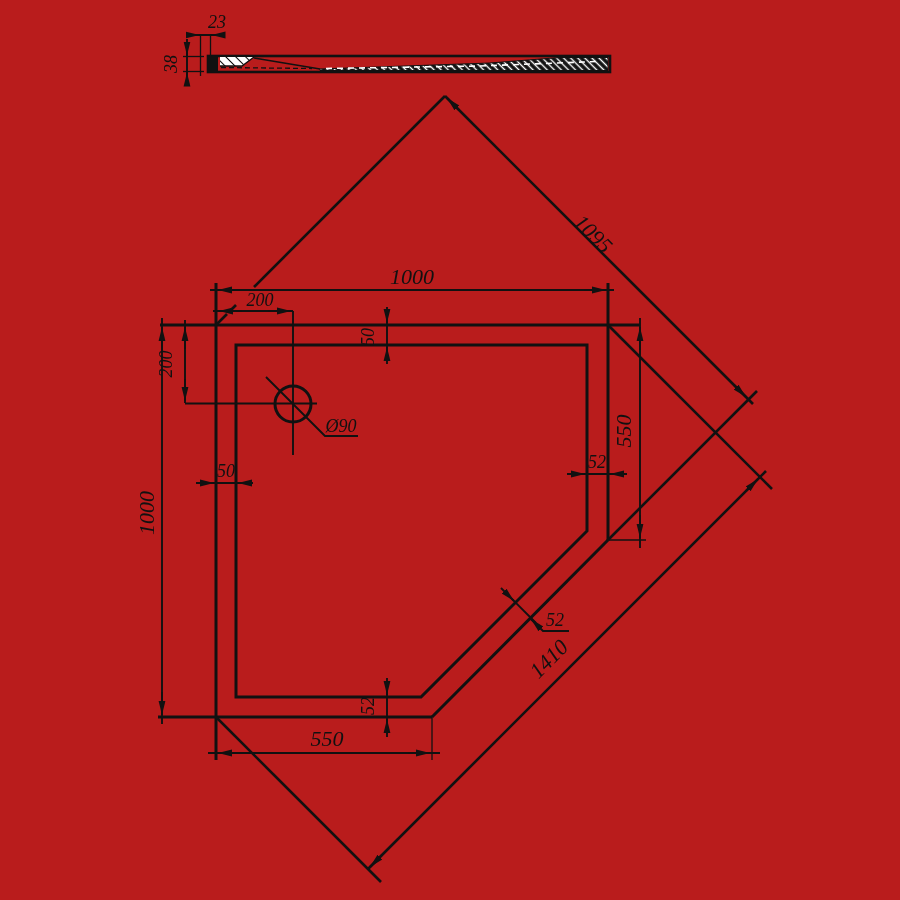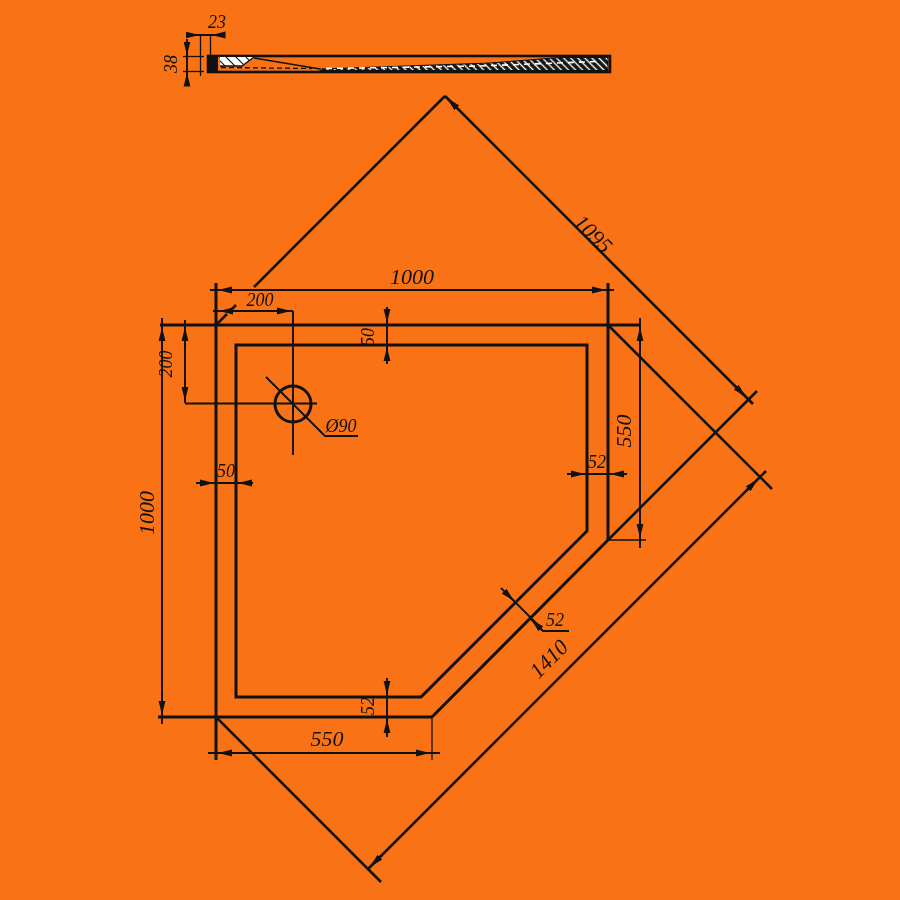--- a/index.html
+++ b/index.html
@@ -1,16 +1,16 @@
 <!DOCTYPE html>
 <html><head>
 <meta charset="utf-8">
 <style>
   html,body{margin:0;padding:0;background:#fff;}
-  .stage{width:900px;height:900px;position:relative;background:#f97316;overflow:hidden;}
+  .stage{width:900px;height:900px;position:relative;background:#b91c1c;overflow:hidden;}
   svg{display:block;}
   .obj{stroke:#111;stroke-width:3;fill:none;}
   .obj2{stroke:#111;stroke-width:2.6;fill:none;}
   .dim{stroke:#111;stroke-width:1.9;fill:none;}
   .thin{stroke:#111;stroke-width:1.3;fill:none;}
   .dash{stroke:#111;stroke-width:1.3;fill:none;stroke-dasharray:5 3;}
   .wdash{stroke:#fff;stroke-width:1.6;fill:none;stroke-dasharray:6 5;}
   .lbl{fill:#111;font-family:"Liberation Serif","DejaVu Serif",serif;font-style:italic;}
   .tb{font-size:22px;}
   .ts{font-size:18px;}

